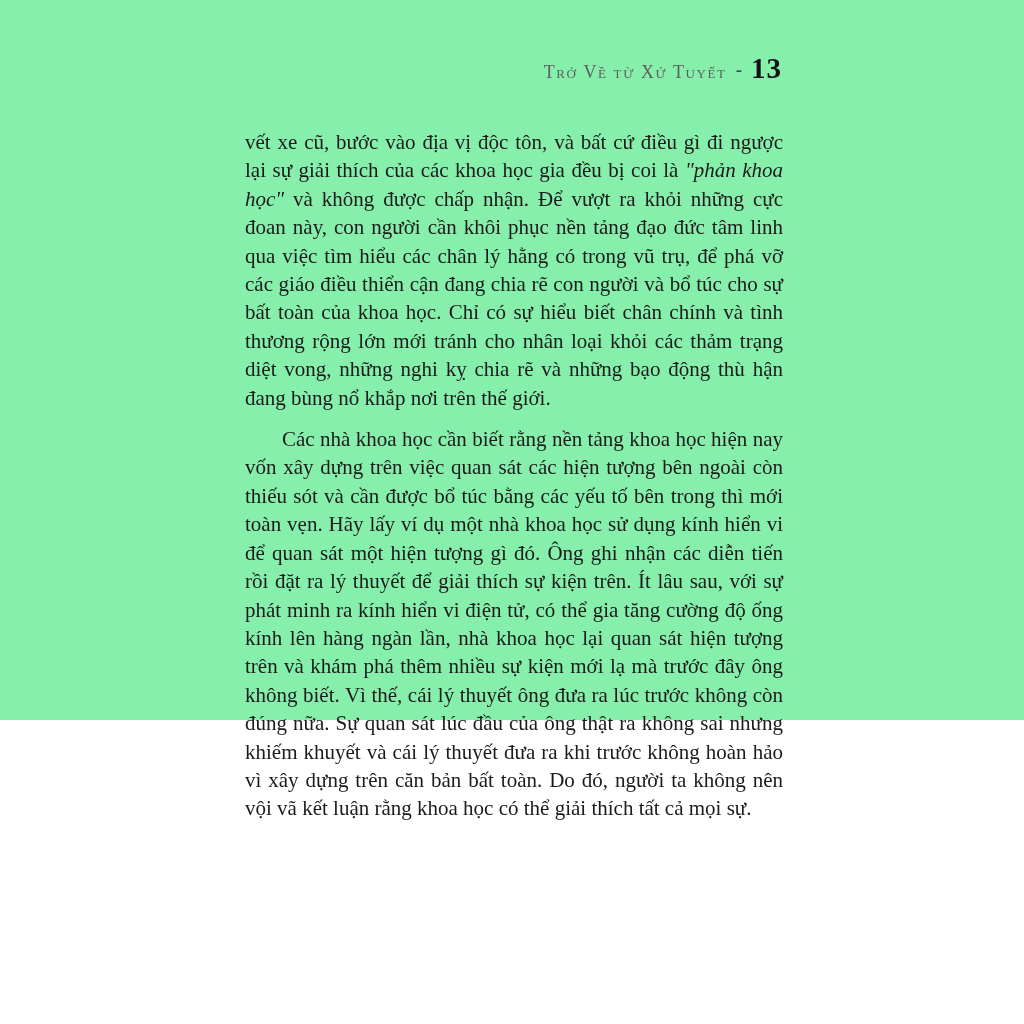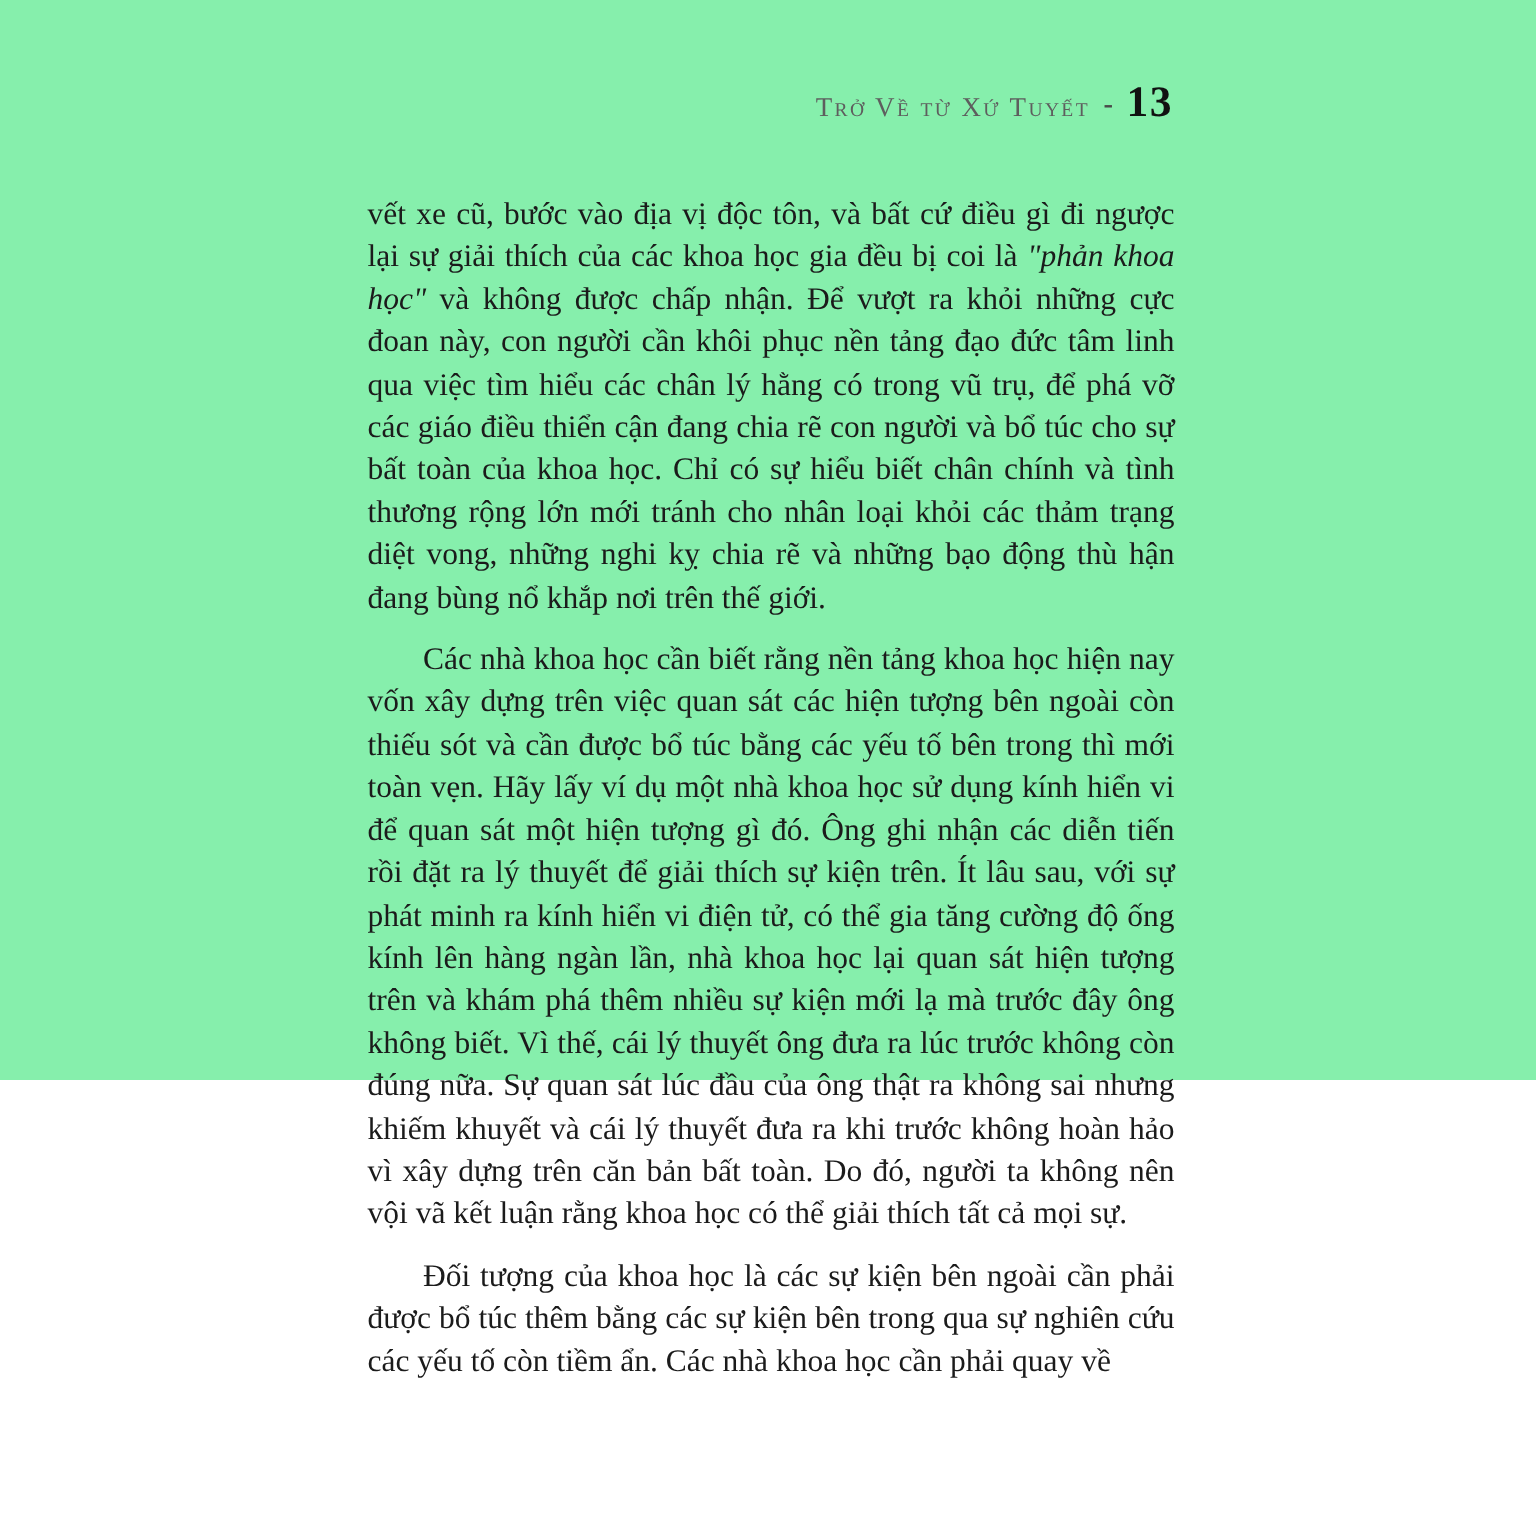--- a/index.html
+++ b/index.html
@@ -74,16 +74,15 @@
 
   <div class="running-head">
     <span class="running-title">Trở Về từ Xứ Tuyết</span>
     <span class="running-sep">-</span>
     <span class="page-number">13</span>
   </div>
 
   <div class="text-block">
       <p><span>vết xe cũ, bước vào địa vị độc tôn, và bất cứ điều gì đi ngược lại sự giải thích của các khoa học gia đều bị coi là </span><em>"phản khoa học"</em><span> và không được chấp nhận. Để vượt ra khỏi những cực đoan này, con người cần khôi phục nền tảng đạo đức tâm linh qua việc tìm hiểu các chân lý hằng có trong vũ trụ, để phá vỡ các giáo điều thiển cận đang chia rẽ con người và bổ túc cho sự bất toàn của khoa học. Chỉ có sự hiểu biết chân chính và tình thương rộng lớn mới tránh cho nhân loại khỏi các thảm trạng diệt vong, những nghi kỵ chia rẽ và những bạo động thù hận đang bùng nổ khắp nơi trên thế giới.</span></p>
       <p class="indented"><span>Các nhà khoa học cần biết rằng nền tảng khoa học hiện nay vốn xây dựng trên việc quan sát các hiện tượng bên ngoài còn thiếu sót và cần được bổ túc bằng các yếu tố bên trong thì mới toàn vẹn. Hãy lấy ví dụ một nhà khoa học sử dụng kính hiển vi để quan sát một hiện tượng gì đó. Ông ghi nhận các diễn tiến rồi đặt ra lý thuyết để giải thích sự kiện trên. Ít lâu sau, với sự phát minh ra kính hiển vi điện tử, có thể gia tăng cường độ ống kính lên hàng ngàn lần, nhà khoa học lại quan sát hiện tượng trên và khám phá thêm nhiều sự kiện mới lạ mà trước đây ông không biết. Vì thế, cái lý thuyết ông đưa ra lúc trước không còn đúng nữa. Sự quan sát lúc đầu của ông thật ra không sai nhưng khiếm khuyết và cái lý thuyết đưa ra khi trước không hoàn hảo vì xây dựng trên căn bản bất toàn. Do đó, người ta không nên vội vã kết luận rằng khoa học có thể giải thích tất cả mọi sự.</span></p>
-      <p class="indented"><span>Đối tượng của khoa học là các sự kiện bên ngoài cần phải được bổ túc thêm bằng các sự kiện bên trong qua sự nghiên cứu các yếu tố còn tiềm ẩn. Các nhà khoa học cần phải quay về</span></p>
     </div>
 
 </div>
 
 </body></html>

